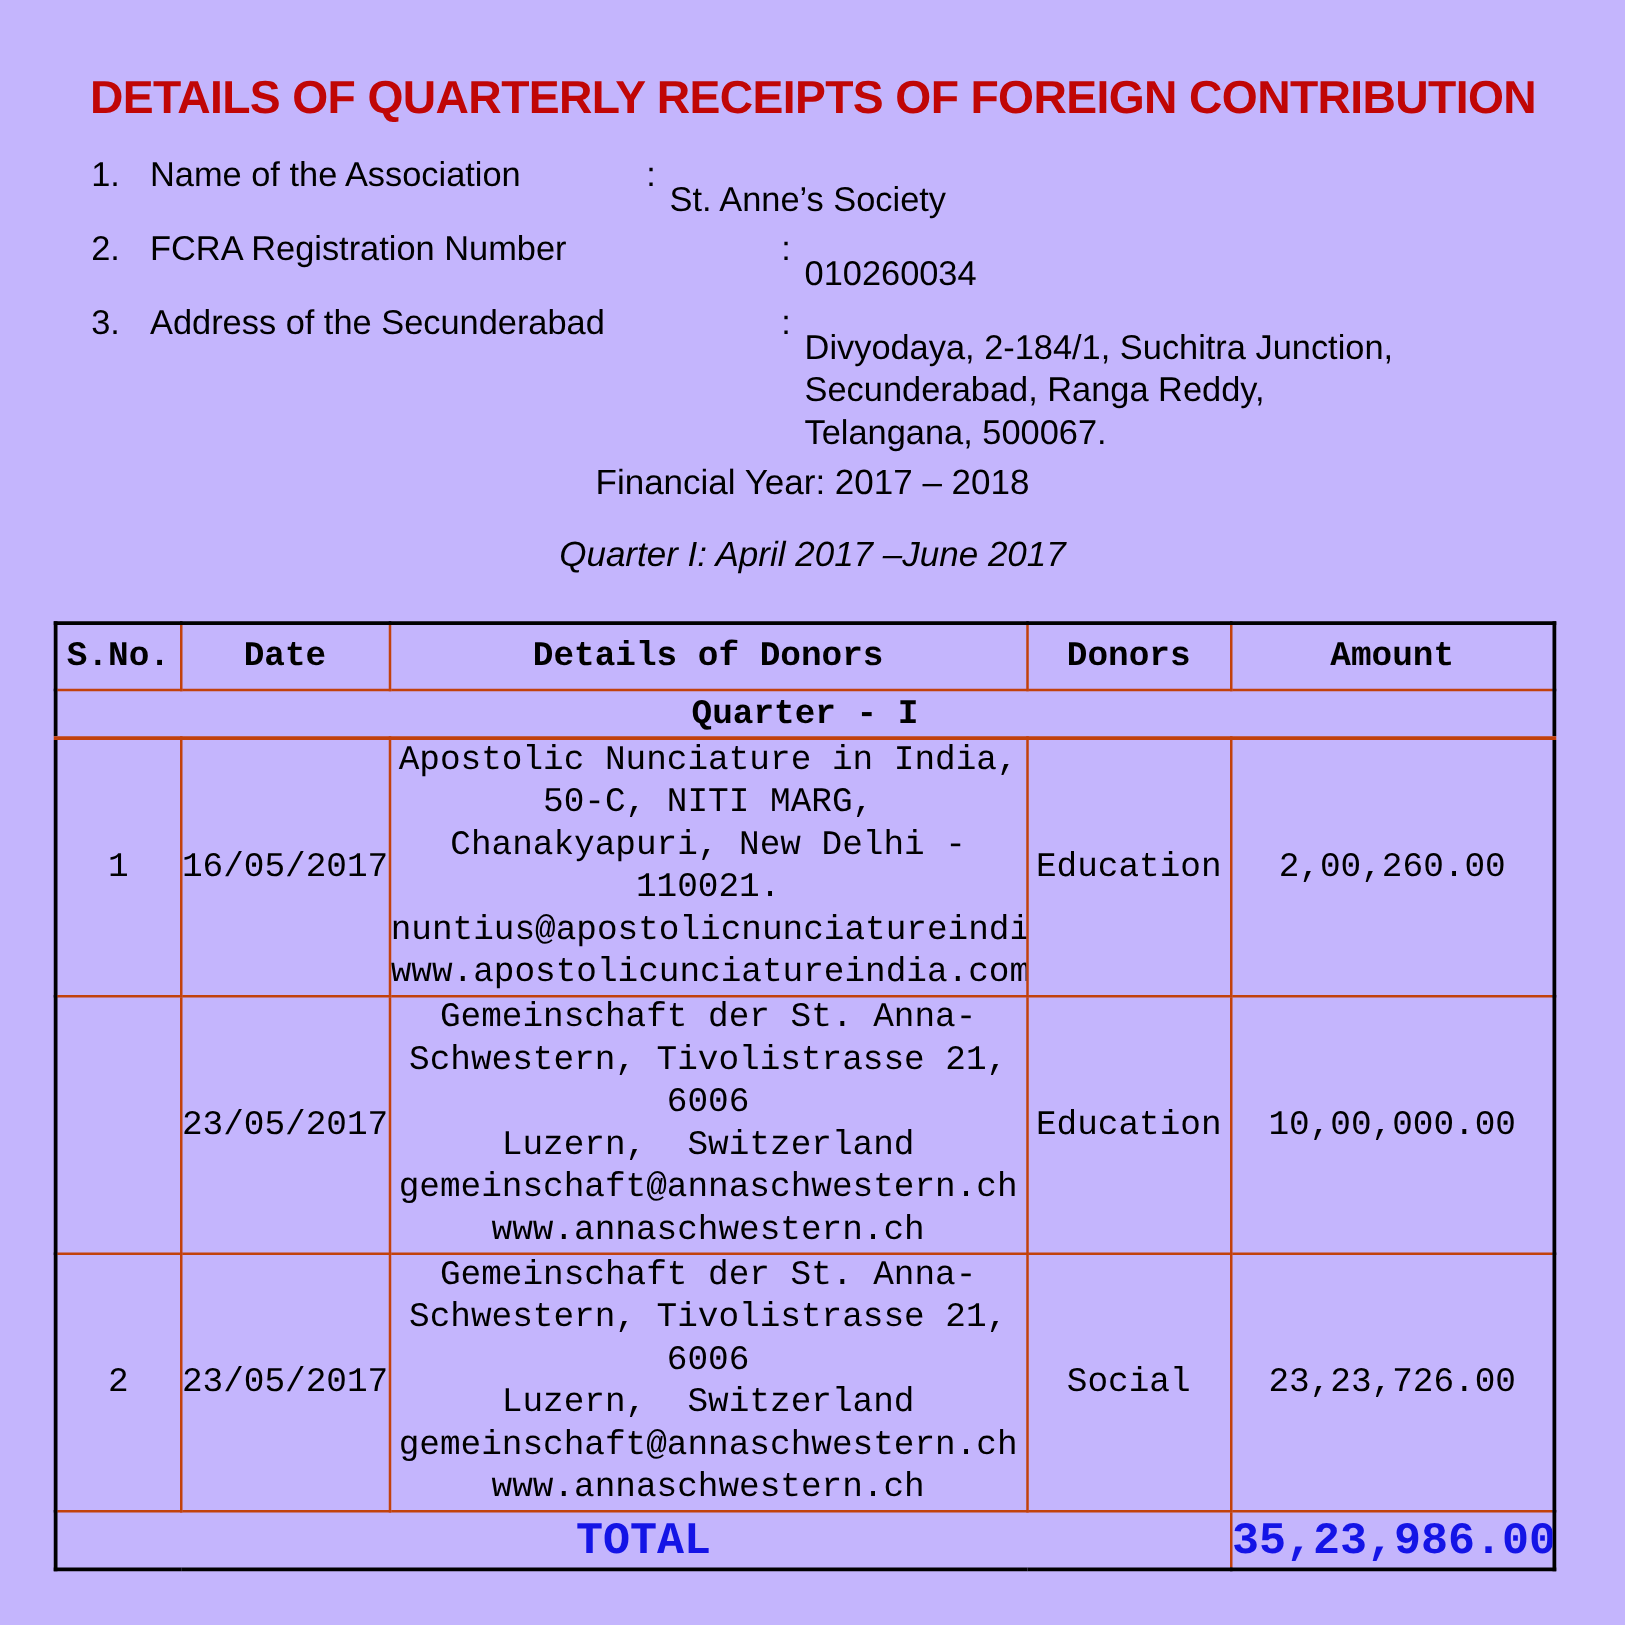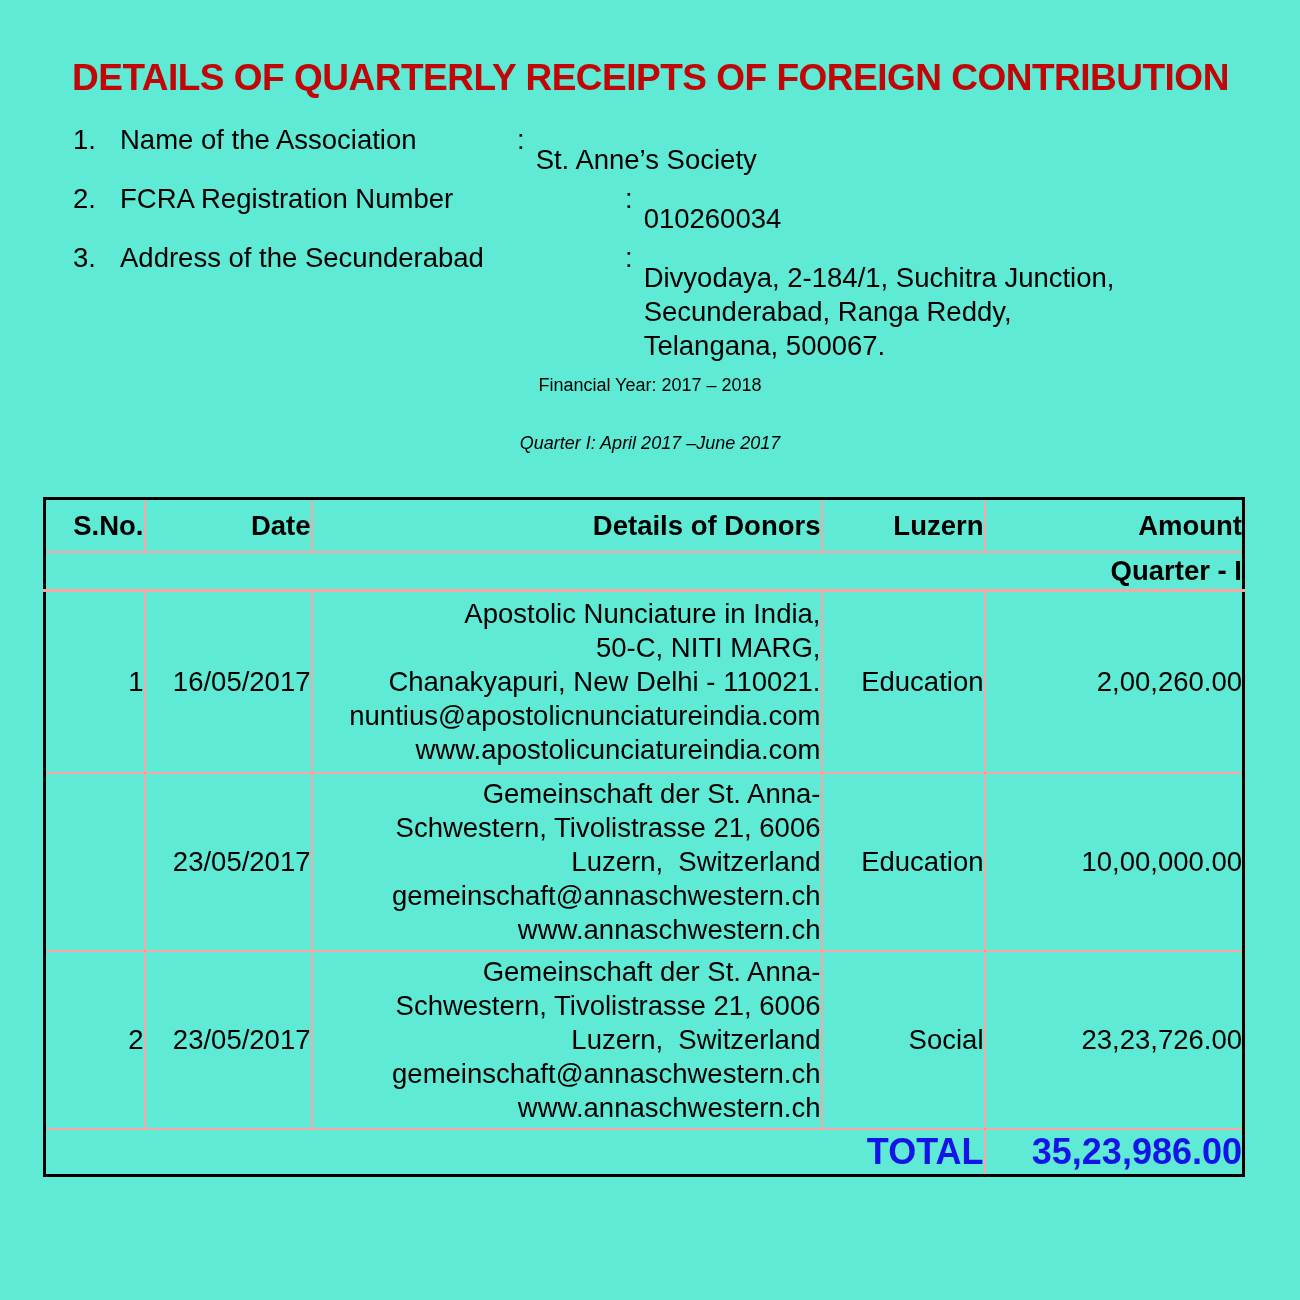--- a/index.html
+++ b/index.html
@@ -1,21 +1,21 @@
 <!DOCTYPE html>
 <html><head>
 <meta charset="utf-8">
 <style>
   html, body { margin:0; padding:0; background:#ffffff; }
   body {
     width:1300px; height:1300px;
     font-family:"Liberation Sans", sans-serif;
     color:#000;
   }
-  .page { position:relative; width:1300px; height:1300px; overflow:hidden; background:#5eead4; }
+  .page { position:relative; width:1300px; height:1300px; overflow:hidden; background:#c4b5fd; }
 
   
   .doc-title {
     position:absolute; top:57px; left:72px; margin:0;
     font-size:37px; font-weight:bold; color:#C00606;
     white-space:nowrap; letter-spacing:-0.5px;
   }
 
   
   .info-item { position:absolute; left:0; width:100%; font-size:27.5px; line-height:34px; }
@@ -24,37 +24,38 @@
   .info-item.i3 { top:241px; }
   .info-item .num   { position:absolute; left:73px; }
   .info-item .label { position:absolute; left:120px; }
   .info-item .val   { position:absolute; left:625px; display:flex; gap:11px; }
   .info-item.i1 .val { left:517px; }
   .vtext { white-space:pre-wrap;margin-top:20px; }
 
   
   .period-block {
     position:absolute; top:369px; left:0; width:100%;
-    text-align:center; font-size:18px; line-height:33px;
+    text-align:center; font-size:28px; line-height:33px;
   }
   .period-block .quarter-line { font-style:italic;margin-top:25px; }
   .period-block .total-value { font-weight:bold; }
 
   
   .fc-table {
     position:absolute; top:497px; left:43px;
     width:1199px; border-collapse:collapse; table-layout:fixed;
     border:3px solid #000;
   }
   .fc-table th, .fc-table td {
-    border:2px solid #fca5a5;
+    border:2px solid #c2410c;
     font-size:27.5px;
-    text-align:right; vertical-align:middle;
+    text-align:center; vertical-align:middle;
     padding:0;
     overflow:hidden;
+    font-family:Liberation Mono, monospace;
   }
   .fc-table th { font-weight:bold; height:51px; }
   .quarter-cell { height:36px; font-weight:bold; border-bottom-width:3px !important; }
   .details-cell {
     text-align:left; padding:4px 6px 4px 13px;
     line-height:34px; white-space:pre-wrap;
   }
   .row-1 td { height:180px; }
   .row-2 td { height:176px; }
   .row-3 td { height:176px; }
@@ -107,21 +108,21 @@
       <col style="width:167px">
       <col style="width:510px">
       <col style="width:163px">
       <col style="width:259px">
     </colgroup>
     <tbody>
       <tr class="header-row">
         <th>S.No.</th>
         <th>Date</th>
         <th>Details of Donors</th>
-        <th>Luzern</th>
+        <th>Donors</th>
         <th>Amount</th>
       </tr>
       <tr class="quarter-row">
         <td colspan="5" class="quarter-cell">Quarter - I</td>
       </tr>
       <tr class="row-1">
         <td>1</td>
         <td>16/05/2017</td>
         <td class="details-cell">Apostolic Nunciature in India,
 50-C, NITI MARG,

